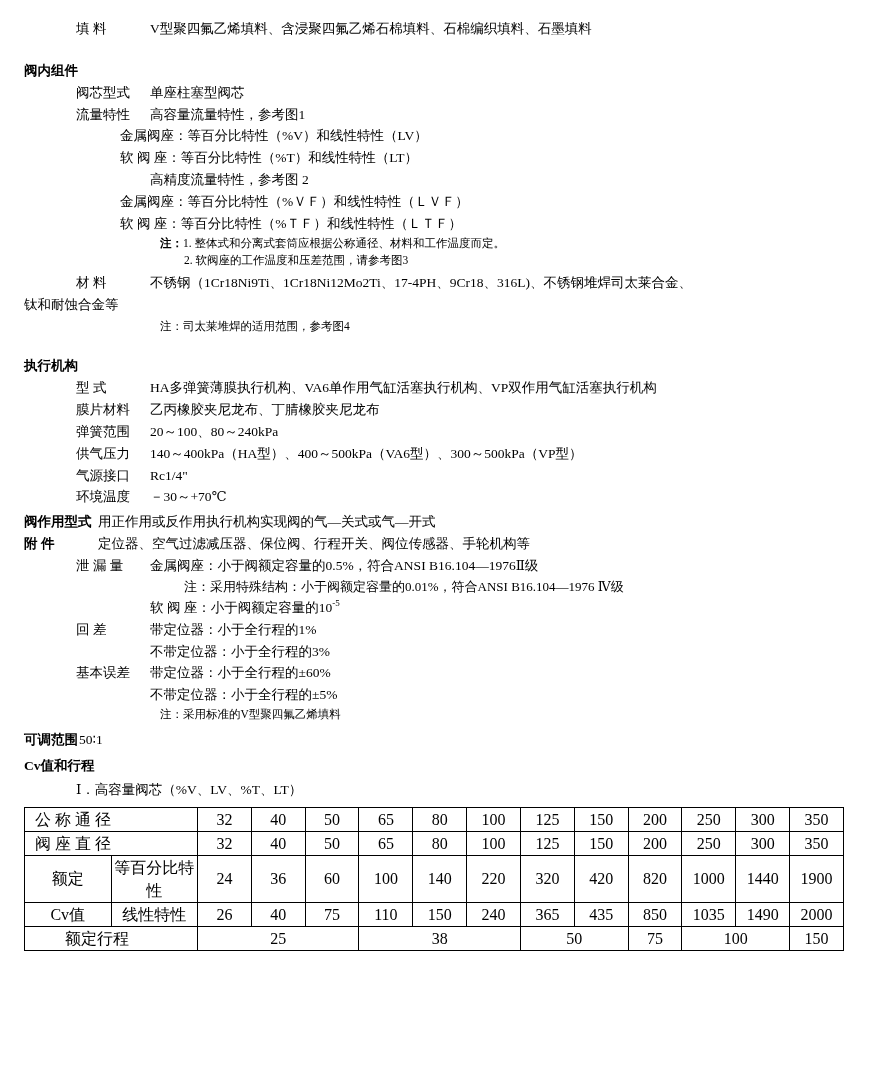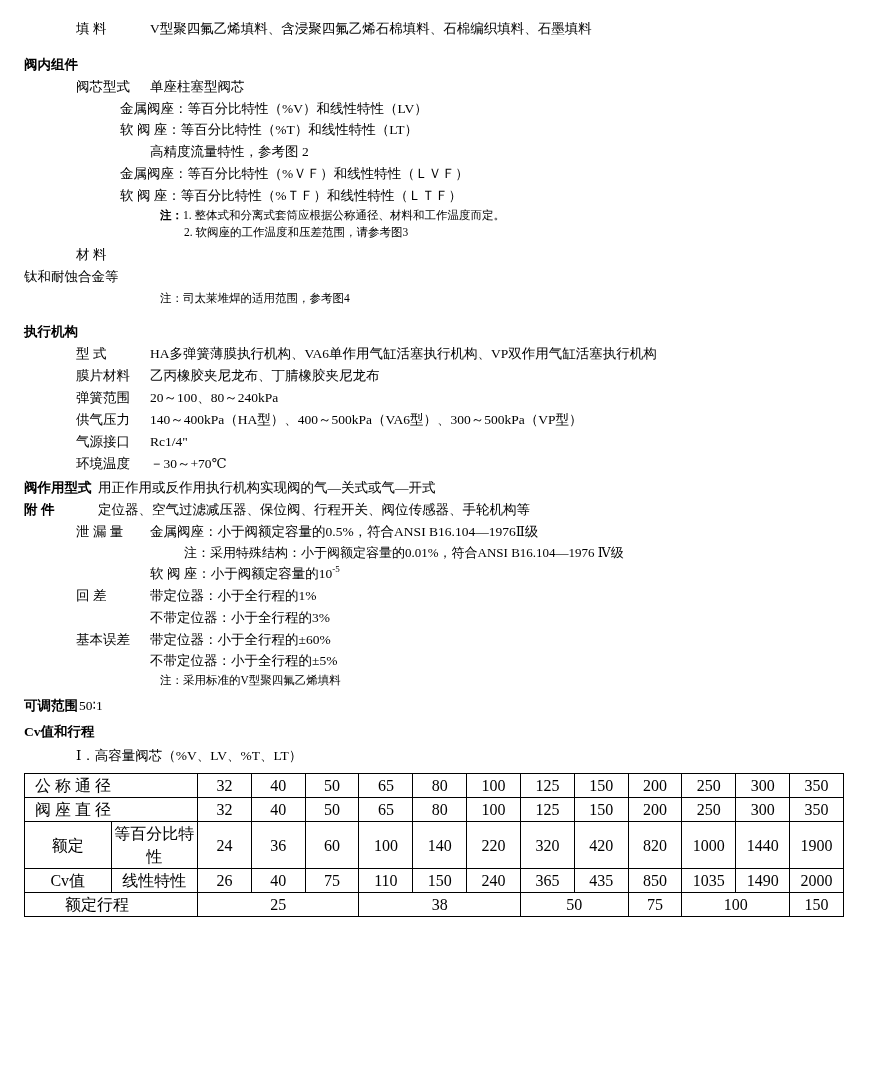--- a/index.html
+++ b/index.html
@@ -67,21 +67,21 @@
   .note {
     font-size: 11.5px;
     line-height: 1.5;
   }
   .note-sm {
     font-size: 13px;
     line-height: 1.5;
   }
   .hdr {
     font-weight: bold;
-    margin-top: 14px;
+    margin-top: 20px;
   }
   sup {
     font-size: 9px;
     vertical-align: super;
   }
   table.cv {
     border-collapse: collapse;
     width: 820px;
     margin-top: 6px;
     margin-left: 0px;
@@ -129,40 +129,45 @@
     <span>V型聚四氟乙烯填料、含浸聚四氟乙烯石棉填料、石棉编织填料、石墨填料</span>
   </div>
 
   <div class="hdr ind0">阀内组件</div>
 
   <div class="row ind2">
     <span class="lbl-wide">阀芯型式</span>
     <span>单座柱塞型阀芯</span>
   </div>
 
+  <div class="row ind2">
+    <span class="lbl-wide">流量特性</span>
+    <span>高容量流量特性，参考图1</span>
+  </div>
 
   <div class="ind3">金属阀座：等百分比特性（%V）和线性特性（LV）</div>
   <div class="ind3">软 阀 座：等百分比特性（%T）和线性特性（LT）</div>
 
   <div class="row ind2">
     <span class="lbl-wide"></span>
     <span>高精度流量特性，参考图 2</span>
   </div>
 
   <div class="ind3">金属阀座：等百分比特性（%ＶＦ）和线性特性（ＬＶＦ）</div>
   <div class="ind3">软 阀 座：等百分比特性（%ＴＦ）和线性特性（ＬＴＦ）</div>
 
   <div class="row note ind-note">
     <span class="bold">注：</span>
     <span>1.  整体式和分离式套筒应根据公称通径、材料和工作温度而定。</span>
   </div>
   <div class="note ind-note2">2.  软阀座的工作温度和压差范围，请参考图3</div>
 
   <div class="row ind1" style="margin-top:3px;">
     <span class="lbl-wide"><span class="spread3">材 料</span></span>
+    <span>不锈钢（1Cr18Ni9Ti、1Cr18Ni12Mo2Ti、17-4PH、9Cr18、316L)、不锈钢堆焊司太莱合金、</span>
   </div>
   <div class="ind0">钛和耐蚀合金等</div>
 
   <div class="note ind-note" style="margin-top:2px;">注：司太莱堆焊的适用范围，参考图4</div>
 
   <div class="hdr ind0" style="">执行机构</div>
 
   <div class="row ind2">
     <span class="lbl-wide"><span class="spread2">型 式</span></span>
     <span>HA多弹簧薄膜执行机构、VA6单作用气缸活塞执行机构、VP双作用气缸活塞执行机构</span>

